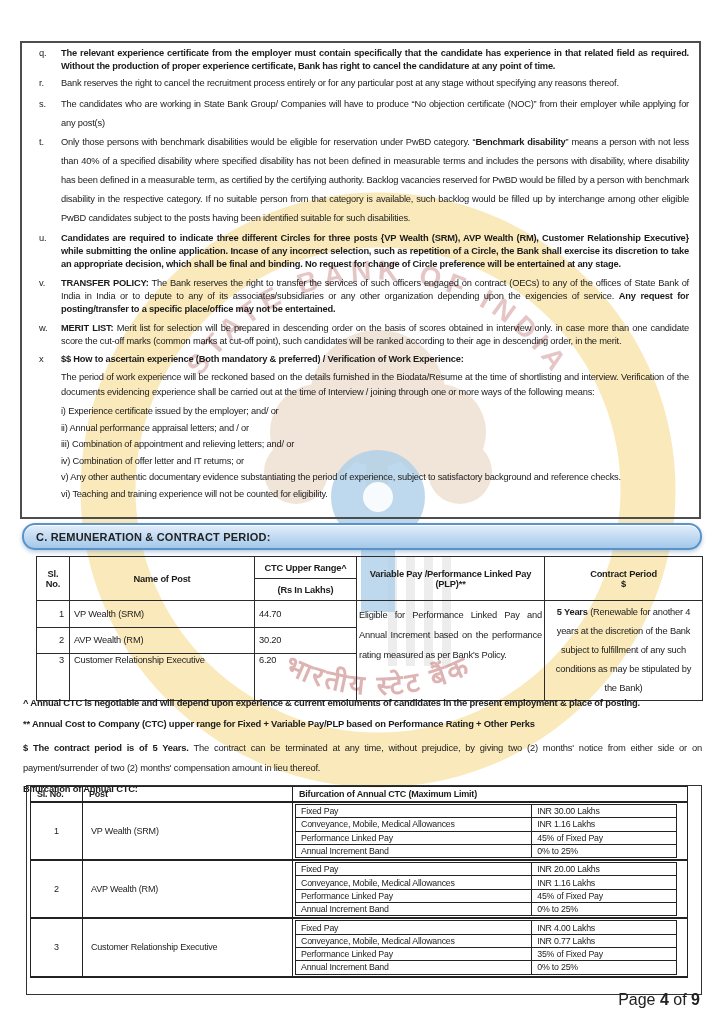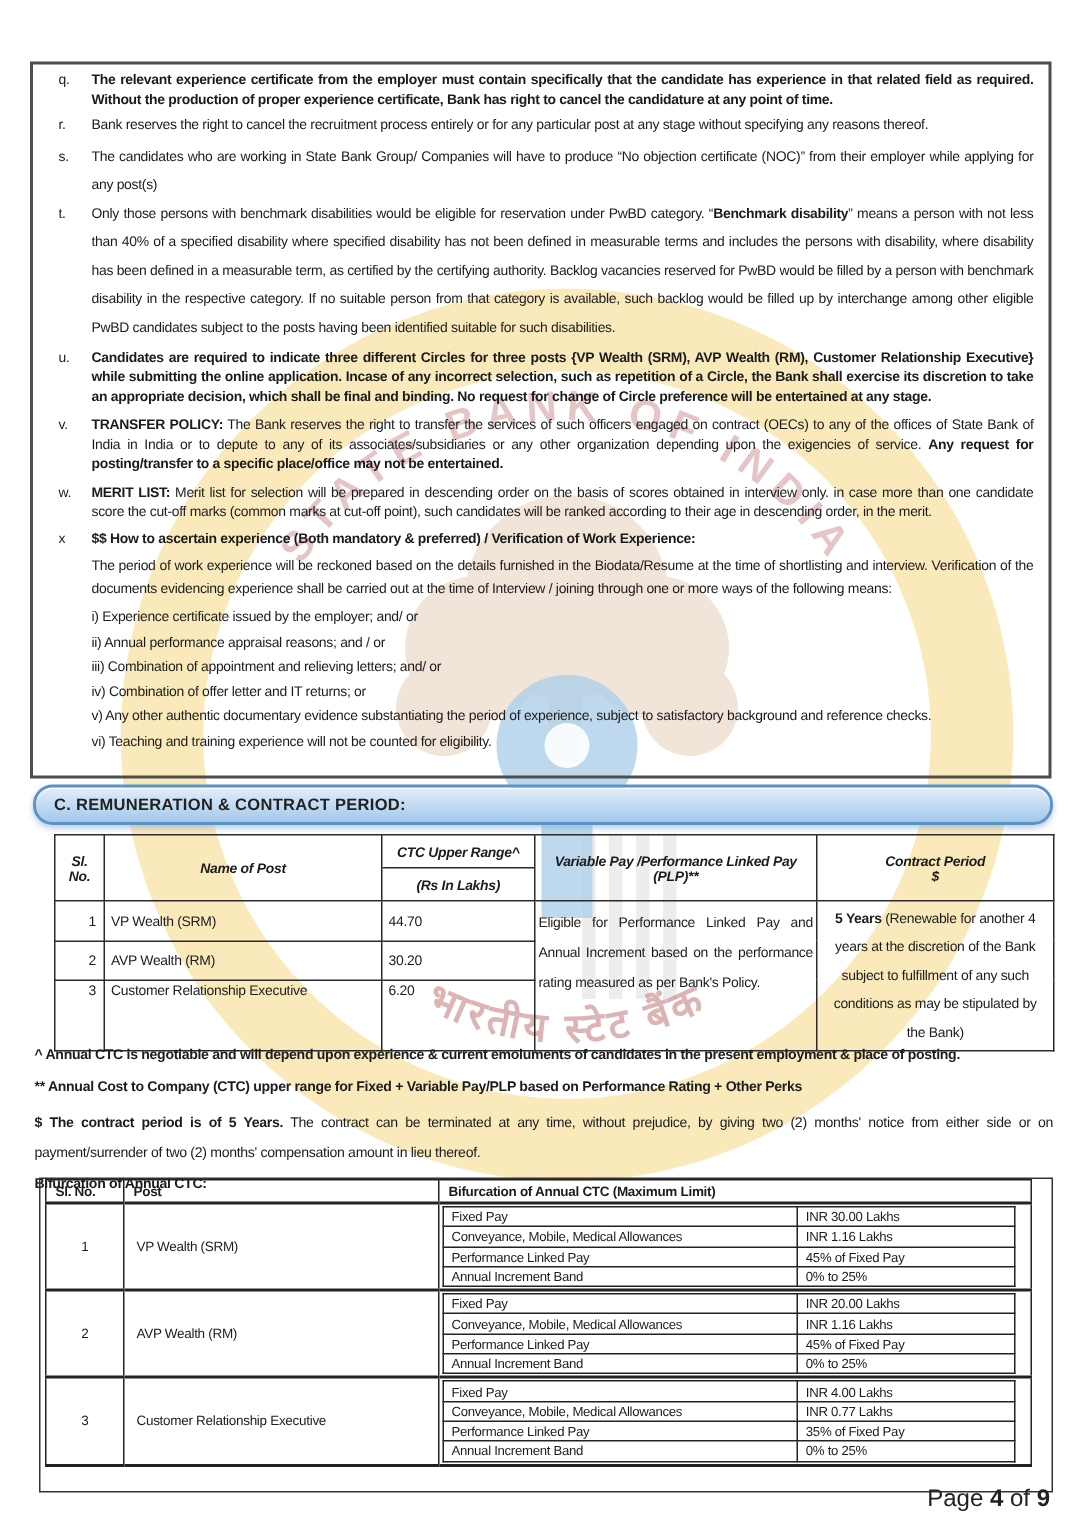--- a/index.html
+++ b/index.html
@@ -33,21 +33,21 @@
     background:linear-gradient(180deg,#e2eefa 0%,#c6ddf4 45%,#a4c8e9 100%);
     box-shadow:0 2px 4px rgba(120,160,205,.55), inset 0 1px 0 #ffffff;
     display:flex; align-items:center; padding-left:12px;
     font-weight:bold; font-size:11px; color:#222; letter-spacing:.2px;
   }
 
   
   .t1 { left:36px; top:556px; width:666px; border-collapse:collapse; table-layout:fixed; font-size:9.3px; letter-spacing:-0.2px; }
   .t1 th, .t1 td { border:1.5px solid #2b2b2b; padding:1px 4px; vertical-align:middle; }
   .t1 th { font-weight:bold; text-align:center; }
-  .t1 .hrow { height:44px;font-style:italic; }
+  .t1 .hrow { height:44px; }
   .t1 .ctc-h { padding:0; }
   .t1 .ctc-h div { height:21px; display:flex; align-items:center; justify-content:center;text-align:right; }
   .t1 .ctc-h .l2 { border-top:1.5px solid #2b2b2b; }
   .t1 .r1 { height:24px; } .t1 .r2 { height:23px; } .t1 .r3 { height:42px; }
   .t1 .no { text-align:right; padding-right:5px; }
   .t1 .ctcv { text-align:left; }
   .t1 .vp { text-align:justify; vertical-align:top; padding:4px 2px; line-height:20px; }
   .t1 .cp { text-align:center; padding:2px 6px; line-height:19px; }
 
   
@@ -144,21 +144,21 @@
     <span class="m">w.</span>
     <span class="c"><span></span><span class="b">MERIT LIST:</span><span> Merit list for selection will be prepared in descending order on the basis of scores obtained in interview only. in case more than one candidate score the cut-off marks (common marks at cut-off point), such candidates will be ranked according to their age in descending order, in the merit.</span><span class="b"></span></span>
   </div>
 
   <div class="li lh-t">
     <span class="m">x</span>
     <span class="c">
       <span></span><span class="b">$$ How to ascertain experience (Both mandatory &amp; preferred) / Verification of Work Experience:</span><span></span><span class="b"></span>
       <div class="x-para">The period of work experience will be reckoned based on the details furnished in the Biodata/Resume at the time of shortlisting and interview. Verification of the documents evidencing experience shall be carried out at the time of Interview / joining through one or more ways of the following means:</div>
       <div class="x-sub">i) Experience certificate issued by the employer; and/ or</div>
-      <div class="x-sub">ii) Annual performance appraisal reasons; and / or</div>
+      <div class="x-sub">ii) Annual performance appraisal letters; and / or</div>
       <div class="x-sub">iii) Combination of appointment and relieving letters; and/ or</div>
       <div class="x-sub">iv) Combination of offer letter and IT returns; or</div>
       <div class="x-sub">v) Any other authentic documentary evidence substantiating the period of experience, subject to satisfactory background and reference checks.</div>
       <div class="x-sub">vi) Teaching and training experience will not be counted for eligibility.</div>
     </span>
   </div>
 </div>
 
 <div class="layer section-pill">
   <span>C. REMUNERATION &amp; CONTRACT PERIOD:</span>

